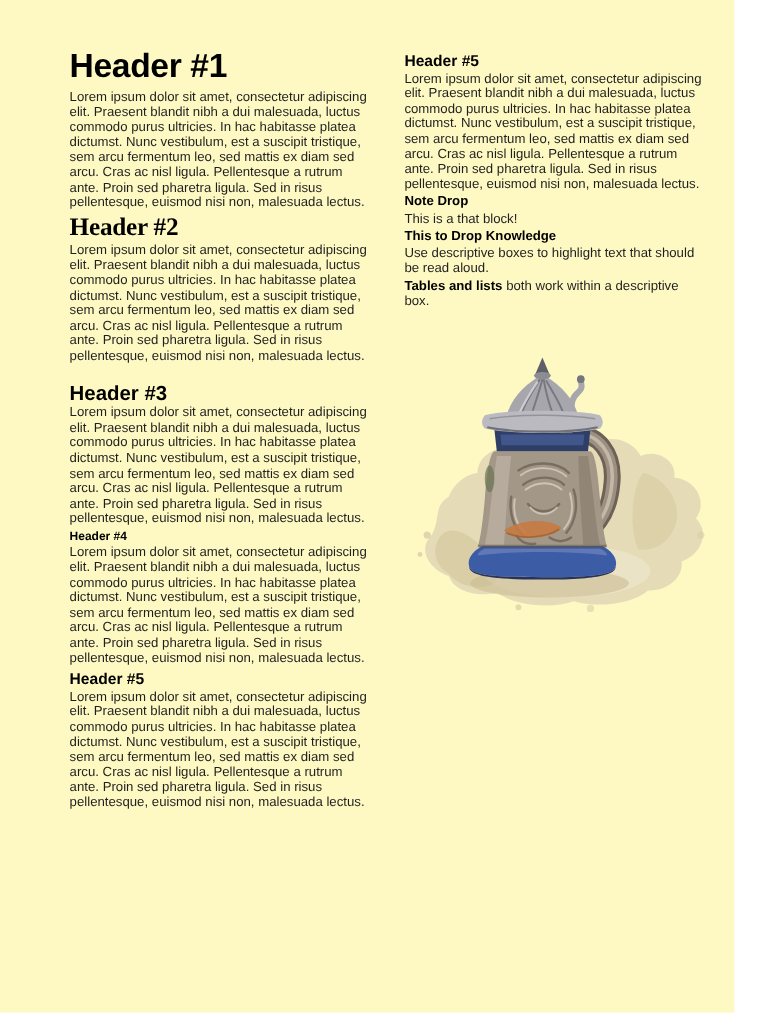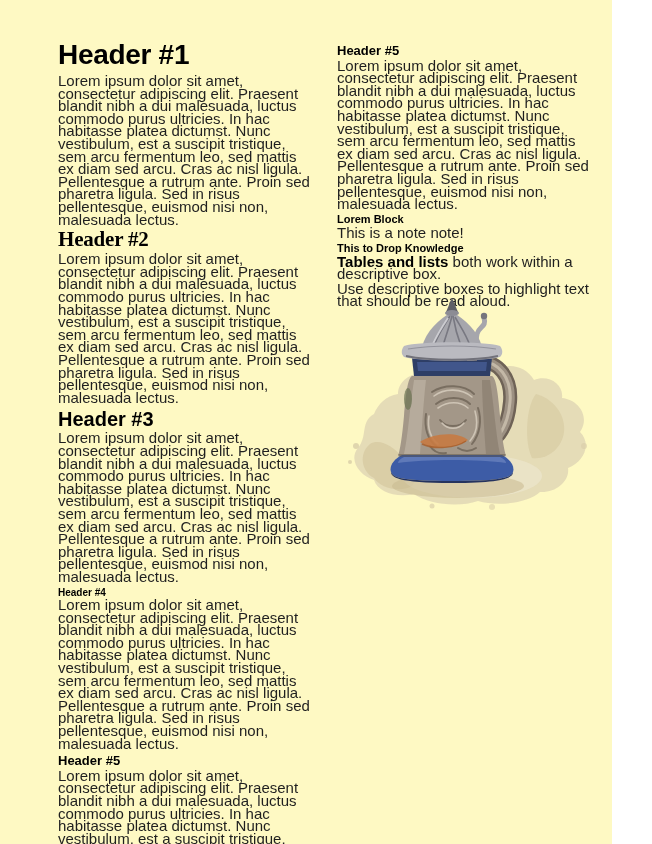--- a/index.html
+++ b/index.html
@@ -7,27 +7,27 @@
     position:relative; width:612px; height:844px; background:#fef9c3;
     font-family:"Liberation Sans", sans-serif; color:#1f1f1f; overflow:hidden;
   }
   .col { position:absolute; top:38px; width:252px; }
   .col-left  { left:58px; }
   .col-right { left:337px; }
 
   .page h1,.page h2,.page h3,.page h4,.page h5,.page h6 { color:#000000; font-weight:700; }
   .page h1 { font-size:28px;   line-height:1.18; margin:0 0 4px 0; letter-spacing:-0.3px; }
   .page h2 { font-size:21px;   line-height:1.1;  margin:2px 0 2px 0; letter-spacing:-0.2px;font-family:Liberation Serif, serif; }
-  .page h3 { font-size:20px;   line-height:1.15; margin:4px 0 1px 0; }
+  .page h3 { font-size:17px;   line-height:1.15; margin:14px 0 1px 0; }
   .page h4 { font-size:10px;   line-height:1.15; margin:3px 0 1px 0; }
   .page h5 { font-size:13px; line-height:1.2;  margin:3px 0 1px 0; }
   .page h6 { font-size:11px;   line-height:1.2;  margin:2px 0 1px 0; }
 
   .page p.body {
-    font-size:15px; line-height:12.6px; margin:0 0 2px 0;
+    font-size:11px; line-height:12.6px; margin:0 0 2px 0;
   }
   .col-right > h5 { margin-top:5px; }
   .page p.body strong { color:#000000; }
 
   .illustration {
     position:absolute; left:340px; top:296px; width:262px; height:218px;
   }
   .illustration svg { display:block; width:100%; height:100%; }
 </style>
 </head>
@@ -55,26 +55,26 @@
     <section>
       <h5>Header #5</h5>
       <p class="body">Lorem ipsum dolor sit amet, consectetur adipiscing elit. Praesent blandit nibh a dui malesuada, luctus commodo purus ultricies. In hac habitasse platea dictumst. Nunc vestibulum, est a suscipit tristique, sem arcu fermentum leo, sed mattis ex diam sed arcu. Cras ac nisl ligula. Pellentesque a rutrum ante. Proin sed pharetra ligula. Sed in risus pellentesque, euismod nisi non, malesuada lectus.</p>
     </section>
   </div>
 
   <div class="col col-right">
     <h5>Header #5</h5>
     <p class="body">Lorem ipsum dolor sit amet, consectetur adipiscing elit. Praesent blandit nibh a dui malesuada, luctus commodo purus ultricies. In hac habitasse platea dictumst. Nunc vestibulum, est a suscipit tristique, sem arcu fermentum leo, sed mattis ex diam sed arcu. Cras ac nisl ligula. Pellentesque a rutrum ante. Proin sed pharetra ligula. Sed in risus pellentesque, euismod nisi non, malesuada lectus.</p>
 
-    <h6>Lorem Block</h6>
-    <p class="body">This is a note note!</p>
+    <h6>Note Drop</h6>
+    <p class="body">This is a that block!</p>
 
     <h6>This to Drop Knowledge</h6>
+    <p class="body">Use descriptive boxes to highlight text that should be read aloud.</p>
     <p class="body"><strong>Tables and lists</strong><span> both work within a descriptive box.</span></p>
-    <p class="body">Use descriptive boxes to highlight text that should be read aloud.</p>
   </div>
 
   <div class="illustration">
     <svg viewBox="0 0 262 218" xmlns="http://www.w3.org/2000/svg">
 
       <g>
         <path opacity="0.78" d="M 34,118 C 20,126 28,140 18,152 C 8,164 20,180 34,184
              C 38,196 56,202 74,198 C 88,208 118,212 138,205
              C 158,211 188,207 200,196 C 216,197 230,185 228,172
              C 244,166 252,148 240,136 C 250,122 240,104 222,102

